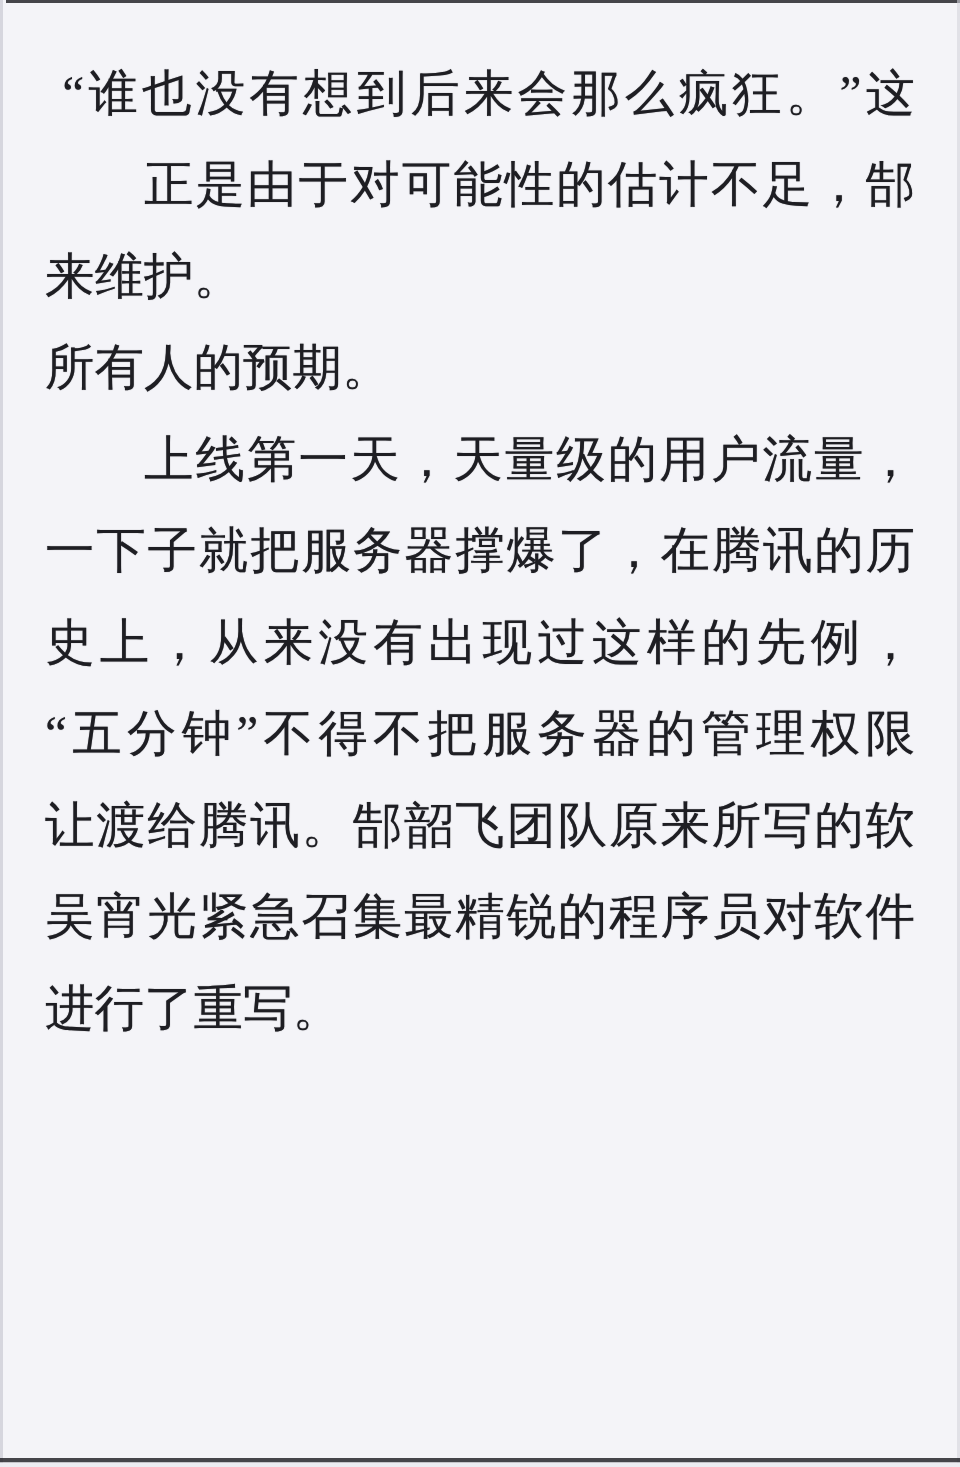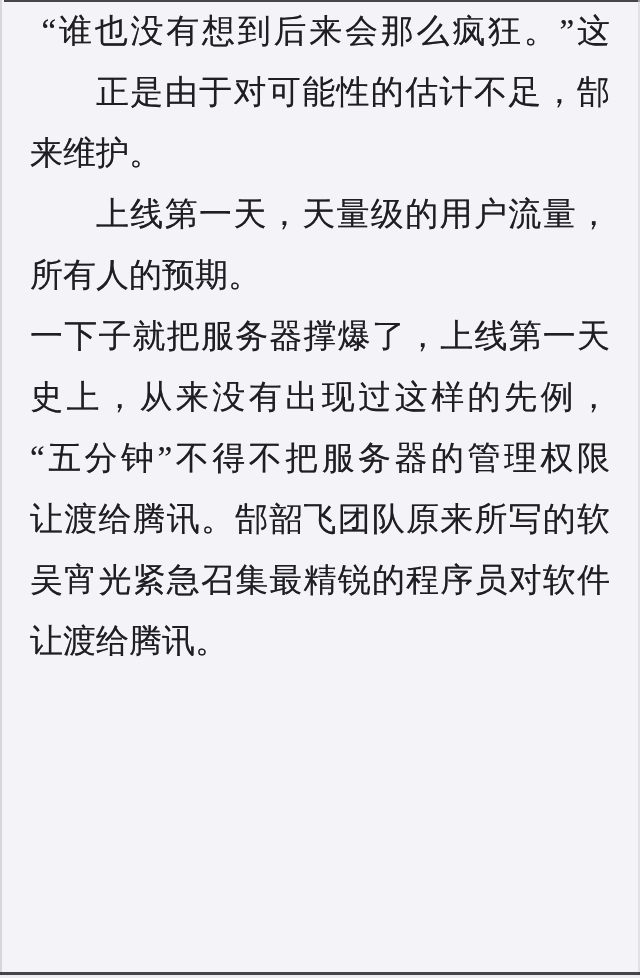--- a/index.html
+++ b/index.html
@@ -73,27 +73,27 @@
   }
 </style>
 </head>
 <body style="background: rgb(244, 244, 248);">
 
 <div class="reader-page" style="--page-bg: #f4f4f8; --text-color: #1e1e23; --frame-color: #26262b;">
   <div class="edge-top"></div>
   <div class="edge-left"></div>
   <div class="edge-right"></div>
   <div class="page-text" id="text-block">
-      <div class="text-line" style="text-indent: 0.35em;">“谁也没有想到后来会那么疯狂。”这</div>
+      <div class="text-line" style="text-indent: 0.35em; margin-top: 32px;">“谁也没有想到后来会那么疯狂。”这</div>
       <div class="text-line" style="text-indent: 2em;">正是由于对可能性的估计不足，郜</div>
       <div class="text-line para-end">来维护。</div>
+      <div class="text-line para-end">所有人的预期。</div>
       <div class="text-line" style="text-indent: 2em;">上线第一天，天量级的用户流量，</div>
-      <div class="text-line para-end">所有人的预期。</div>
-      <div class="text-line">一下子就把服务器撑爆了，上线第一天</div>
+      <div class="text-line">一下子就把服务器撑爆了，在腾讯的历</div>
       <div class="text-line">史上，从来没有出现过这样的先例，</div>
       <div class="text-line">“五分钟”不得不把服务器的管理权限</div>
       <div class="text-line">让渡给腾讯。郜韶飞团队原来所写的软</div>
       <div class="text-line">吴宵光紧急召集最精锐的程序员对软件</div>
-      <div class="text-line para-end">让渡给腾讯。</div>
+      <div class="text-line para-end">进行了重写。</div>
     </div>
   <div class="edge-bottom"></div>
   <div class="edge-bottom-gap"></div>
 </div>
 
 </body></html>

